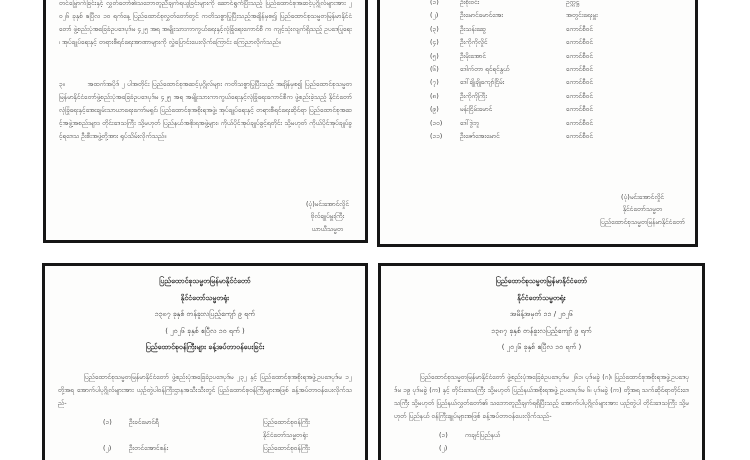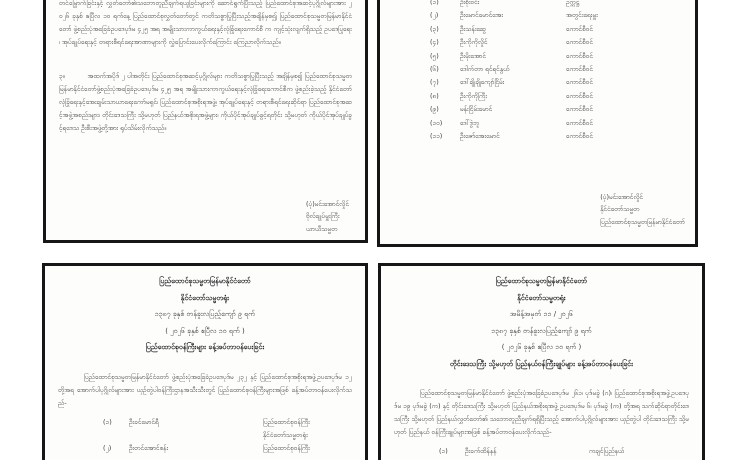--- a/index.html
+++ b/index.html
@@ -7,21 +7,21 @@
           font-family:"DejaVu Sans",sans-serif;color:#3a3a3a;border-radius:12px;}
   .page{position:absolute;background:#fdfdfc;border:3px solid #161616;box-sizing:border-box;overflow:hidden;}
   .page-1{left:43px;top:-10px;width:325px;height:253px;}
   .page-2{left:377px;top:-10px;width:321px;height:257px;}
   .page-3{left:42px;top:263px;width:326px;height:230px;}
   .page-4{left:378px;top:263px;width:327px;height:230px;}
   .body-text{font-size:6.5px;line-height:13px;text-align:justify;color:#3c3c3c;
              word-break:break-all;overflow:hidden;}
   .p1-pad{padding:4px 13px 0 13px;}
   .para-num{display:inline-block;min-width:26px;}
-  .sig{position:absolute;font-size:6.5px;line-height:12.5px;color:#3c3c3c;}
+  .sig{position:absolute;text-align:center;font-size:6.5px;line-height:12.5px;color:#3c3c3c;}
   .sig-1{right:16px;bottom:5px;}
   .sig-2{right:10px;bottom:16px;}
   .mem-list{padding:3px 0 0 0;}
   .mem-row{display:grid;grid-template-columns:26px 102px auto;column-gap:4px;
            padding-left:50px;font-size:6.5px;line-height:13.4px;color:#3c3c3c;}
   .doc-head{text-align:center;font-size:7px;line-height:16.5px;color:#333;padding-top:7px;}
   .doc-head .b{font-weight:bold;color:#222;}
   .doc-body{margin:15px 13px 0 13px;text-indent:26px;}
   .app-list{margin-top:6px;}
   .app-row{display:grid;column-gap:4px;padding-left:58px;font-size:6.5px;line-height:13.2px;color:#3c3c3c;}
@@ -32,21 +32,21 @@
 </head>
 <body>
 
 <div class="canvas">
 
   <div class="page page-1">
     <div class="p1-pad">
       <div class="body-text" style="height:66px;">
         <span>တင်မြှောက်ခြင်းနှင့် လွှတ်တော်၏သဘောတူညီချက်ရယူခြင်းများကို ဆောင်ရွက်ပြီးသည့် ပြည်ထောင်စုအဆင့်ပုဂ္ဂိုလ်များအား ၂၀၂၆ ခုနှစ် ဧပြီလ ၁၀ ရက်နေ့ ပြည်ထောင်စုလွှတ်တော်တွင် ကတိသစ္စာပြုပြီးသည့်အချိန်မှစ၍ ပြည်ထောင်စုသမ္မတမြန်မာနိုင်ငံတော် ဖွဲ့စည်းပုံအခြေခံဥပဒေပုဒ်မ ၄၂၅ အရ အမျိုးသားကာကွယ်ရေးနှင့်လုံခြုံရေးကောင်စီ က ကျင့်သုံးလျက်ရှိသည့် ဥပဒေပြုရေး၊ အုပ်ချုပ်ရေးနှင့် တရားစီရင်ရေးအာဏာများကို လွှဲပြောင်းပေးလိုက်ကြောင်း ကြေညာလိုက်သည်။</span>
       </div>
-      <div class="body-text" style="margin-top:7px;height:79px;">
+      <div class="body-text" style="margin-top:15px;height:79px;">
         <span class="para-num">၃။</span>
         <span>အထက်အပိုဒ် ၂ ပါအတိုင်း ပြည်ထောင်စုအဆင့်ပုဂ္ဂိုလ်များ ကတိသစ္စာပြုပြီးသည့် အချိန်မှစ၍ ပြည်ထောင်စုသမ္မတမြန်မာနိုင်ငံတော်ဖွဲ့စည်းပုံအခြေခံဥပဒေပုဒ်မ ၄၂၅ အရ အမျိုးသားကာကွယ်ရေးနှင့်လုံခြုံရေးကောင်စီက ဖွဲ့စည်းခဲ့သည့် နိုင်ငံတော်လုံခြုံရေးနှင့်အေးချမ်းသာယာရေးကော်မရှင်၊ ပြည်ထောင်စုအစိုးရအဖွဲ့၊ အုပ်ချုပ်ရေးနှင့် တရားစီရင်ရေးဆိုင်ရာ ပြည်ထောင်စုအဆင့်အဖွဲ့အစည်းများ၊ တိုင်းဒေသကြီး သို့မဟုတ် ပြည်နယ်အစိုးရအဖွဲ့များ၊ ကိုယ်ပိုင်အုပ်ချုပ်ခွင့်ရတိုင်း သို့မဟုတ် ကိုယ်ပိုင်အုပ်ချုပ်ခွင့်ရဒေသ ဦးစီးအဖွဲ့တို့အား ရုပ်သိမ်းလိုက်သည်။</span>
       </div>
     </div>
     <div class="sig sig-1">
       <div>(ပုံ)မင်းအောင်လှိုင်</div>
       <div>ဗိုလ်ချုပ်မှူးကြီး</div>
       <div>ယာယီသမ္မတ</div>
     </div>
   </div>
@@ -141,27 +141,25 @@
     </div>
   </div>
 
   <div class="page page-4">
     <div class="doc-head">
       <div class="b">ပြည်ထောင်စုသမ္မတမြန်မာနိုင်ငံတော်</div>
       <div class="b">နိုင်ငံတော်သမ္မတရုံး</div>
       <div>အမိန့်အမှတ်  ၁၁ / ၂၀၂၆</div>
       <div>၁၃၈၇ ခုနှစ် တန်ခူးလပြည့်ကျော်  ၉  ရက်</div>
       <div>( ၂၀၂၆ ခုနှစ် ဧပြီလ  ၁၀  ရက် )</div>
-      <div class="b">တိုင်းဒေသကြီး သို့မဟုတ် ပြည်နယ်ဝန်ကြီးချုပ်များ ခန့်အပ်တာဝန်ပေးခြင်း</div>
     </div>
     <div class="body-text doc-body">ပြည်ထောင်စုသမ္မတမြန်မာနိုင်ငံတော် ဖွဲ့စည်းပုံအခြေခံဥပဒေပုဒ်မ ၂၆၁၊ ပုဒ်မခွဲ (ဂ)၊ ပြည်ထောင်စုအစိုးရအဖွဲ့ဥပဒေပုဒ်မ ၁၉ ပုဒ်မခွဲ (က) နှင့် တိုင်းဒေသကြီး သို့မဟုတ် ပြည်နယ်အစိုးရအဖွဲ့ ဥပဒေပုဒ်မ ၆၊ ပုဒ်မခွဲ (က) တို့အရ သက်ဆိုင်ရာတိုင်းဒေသကြီး သို့မဟုတ် ပြည်နယ်လွှတ်တော်၏ သဘောတူညီချက်ရရှိပြီးသည့် အောက်ပါပုဂ္ဂိုလ်များအား ယှဉ်တွဲပါ တိုင်းဒေသကြီး သို့မဟုတ် ပြည်နယ် ဝန်ကြီးချုပ်များအဖြစ် ခန့်အပ်တာဝန်ပေးလိုက်သည်-</div>
     <div class="app-list">
       <div class="app-row app-row-4">
         <span>(၁)</span>
-        <span>ဦးခက်ထိန်နန်</span>
         <span>ကချင်ပြည်နယ်</span>
       </div>
       <div class="app-row app-row-4">
         <span>(၂)</span>
       </div>
 
     </div>
   </div>
 
 </div>

